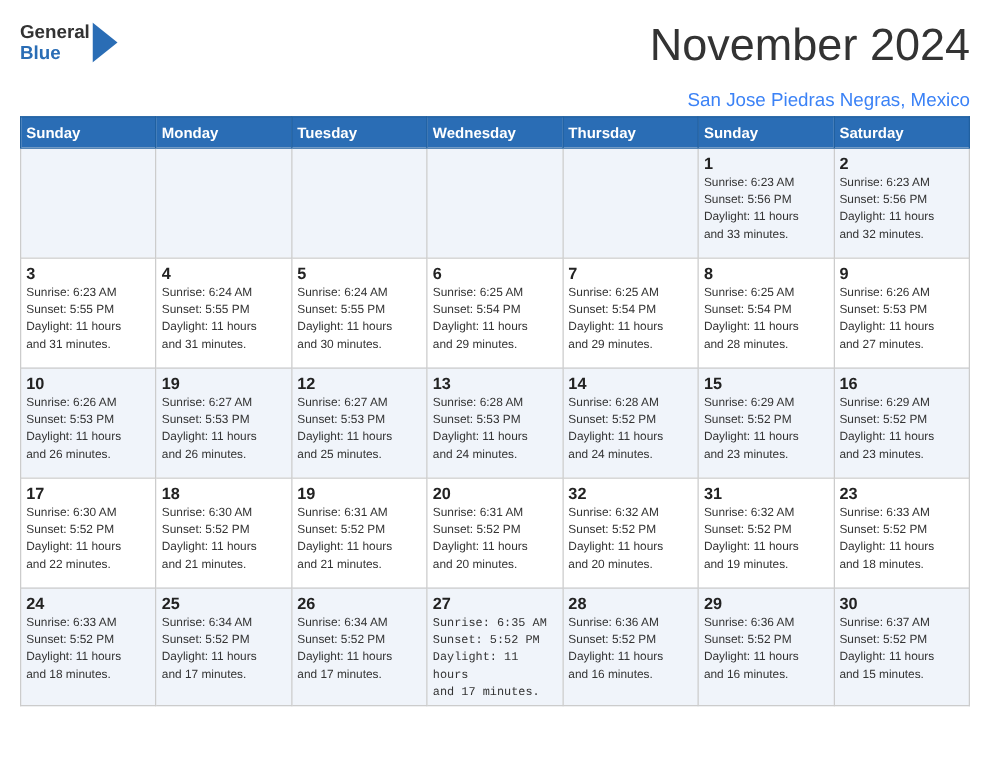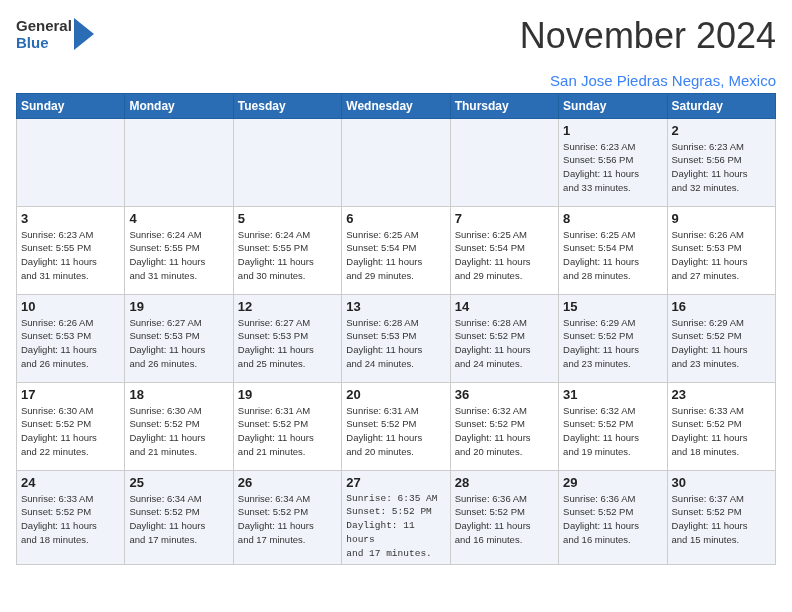--- a/index.html
+++ b/index.html
@@ -259,21 +259,21 @@
 and 21 minutes.</div>
         </td>
         <td>
           <span class="day-number">20</span>
           <div class="day-info" style="white-space: pre-line;">Sunrise: 6:31 AM
 Sunset: 5:52 PM
 Daylight: 11 hours
 and 20 minutes.</div>
         </td>
         <td>
-          <span class="day-number">36</span>
+          <span class="day-number">32</span>
           <div class="day-info" style="white-space: pre-line;">Sunrise: 6:32 AM
 Sunset: 5:52 PM
 Daylight: 11 hours
 and 20 minutes.</div>
         </td>
         <td>
           <span class="day-number">31</span>
           <div class="day-info" style="white-space: pre-line;">Sunrise: 6:32 AM
 Sunset: 5:52 PM
 Daylight: 11 hours

